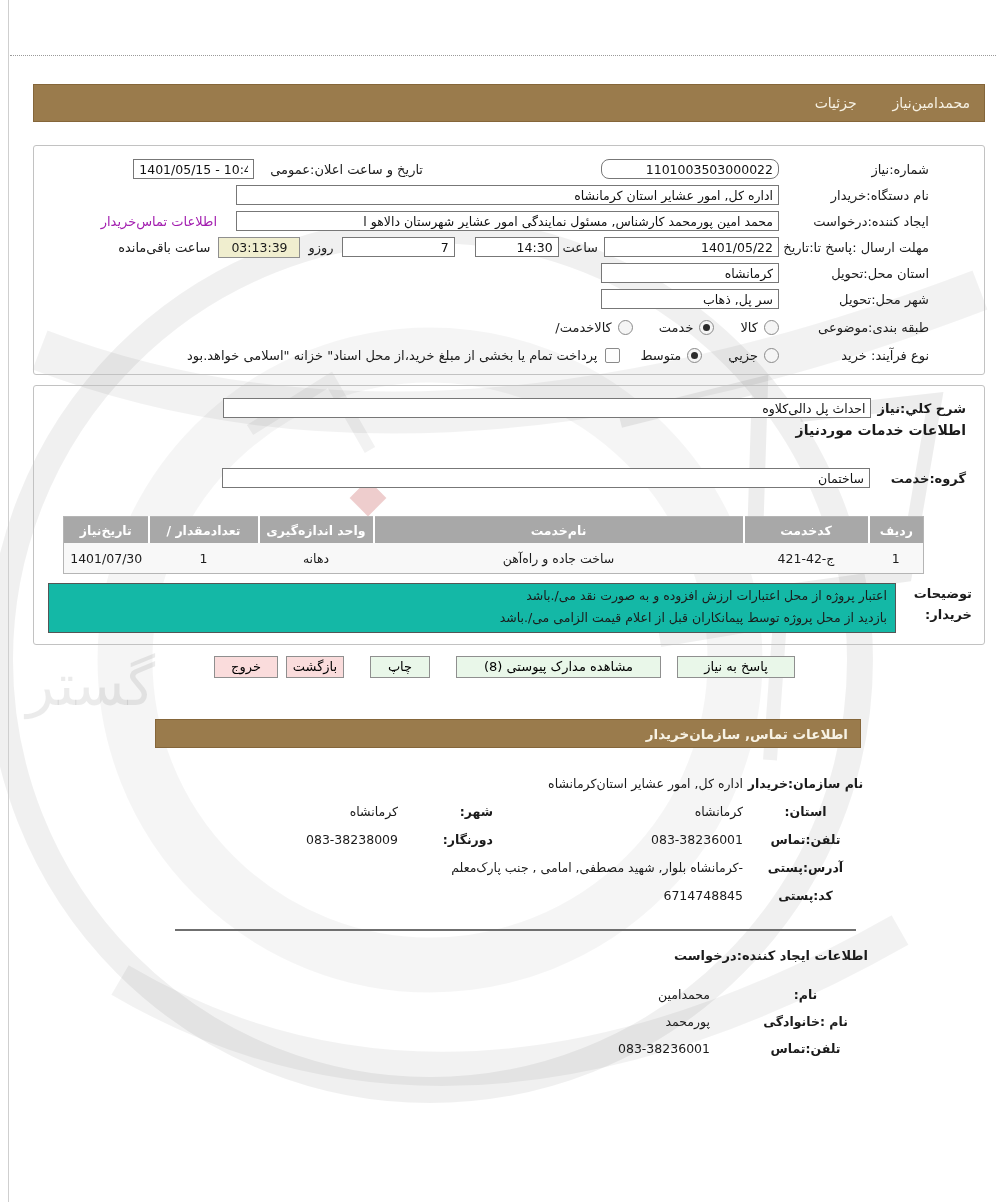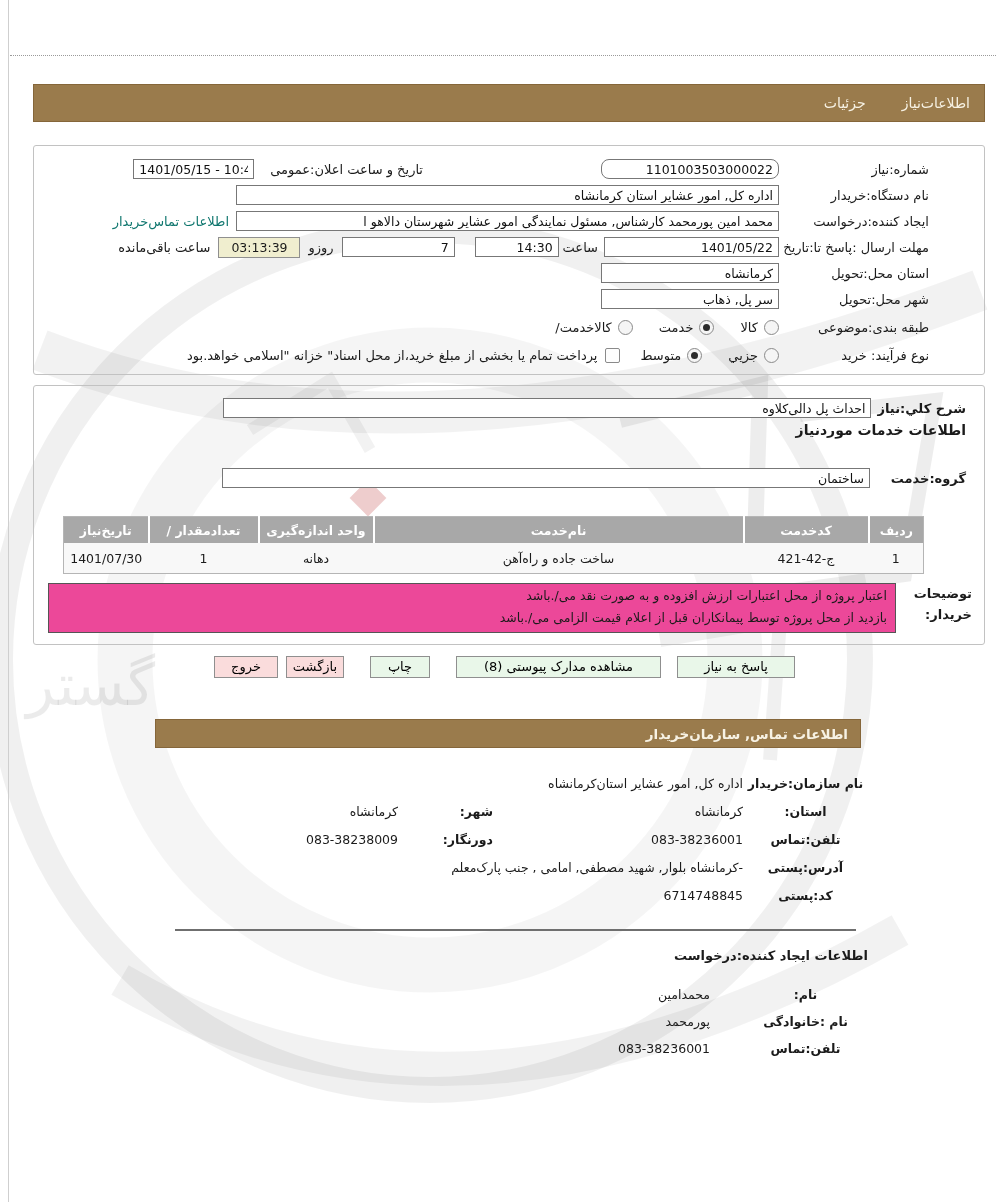--- a/index.html
+++ b/index.html
@@ -17,40 +17,40 @@
   #bar2{left:155px;top:719px;width:706px;height:29px;font-size:13.5px;font-weight:bold;padding:12px 12px;}
   .panel{position:absolute;border:1px solid #c2c2c2;border-radius:3px;box-sizing:border-box;background:transparent;}
   #sec1{left:33px;top:145px;width:952px;height:230px;}
   #sec2{left:33px;top:385px;width:952px;height:260px;}
   .frow{position:absolute;right:55px;left:8px;height:22px;display:flex;align-items:center;font-size:13px;}
   .flabel{width:150px;flex:none;}
   .ibox{border:1px solid #777;background:#fff;height:20px;box-sizing:border-box;flex:none;
         font-family:"DejaVu Sans",sans-serif;font-size:12.5px;color:#111;padding:0 5px;}
   .ltr{direction:ltr;text-align:right;}
   .lbl{flex:none;}
-  .link{color:#0f766e;flex:none;margin-right:7px;cursor:pointer;}
+  .link{color:#a21caf;flex:none;margin-right:19px;cursor:pointer;}
   .cdown{background:#f0eecf;border:1px solid #8f8f8f;width:80px;height:19px;line-height:19px;
          text-align:center;flex:none;font-size:12.5px;}
   .rdo{width:13px;height:13px;border:1px solid #8a8a8a;border-radius:50%;background:#f5f5f5;
        position:relative;flex:none;margin-left:6px;}
   .rdo.on::after{content:"";position:absolute;inset:3px;background:#2b2b2b;border-radius:50%;}
   .rlab{flex:none;margin-left:26px;}
   .chk{width:13px;height:13px;border:1px solid #8a8a8a;border-radius:2px;background:#fdfdfd;
        flex:none;margin-left:8px;}
   .s2row{position:absolute;right:18px;left:8px;display:flex;align-items:center;font-size:13px;}
   .bold{font-weight:bold;}
   #needtable{position:absolute;top:130px;right:60px;width:860px;border-collapse:collapse;
              border:1px solid #b5b5b5;font-size:12.5px;table-layout:fixed;}
   #needtable th{background:#a8a8a8;color:#fff;font-weight:bold;height:26px;border-left:2px solid #fff;
                 padding:0 3px;}
   #needtable th:last-child{border-left:none;margin-left:48px;}
   #needtable td{background:#f8f8f8;height:30px;text-align:center;padding:0 3px;}
   .noteslabel{position:absolute;top:198px;right:12px;width:72px;font-weight:bold;font-size:13px;line-height:1.6;}
   .notesbox{position:absolute;top:197px;right:88px;width:848px;height:50px;border:1px solid #555;
-            background:#ec4899;box-sizing:border-box;font-size:12.5px;line-height:1.75;padding:1px 8px;}
+            background:#14b8a6;box-sizing:border-box;font-size:12.5px;line-height:1.75;padding:1px 8px;}
   #btnrow{position:absolute;top:656px;right:201px;display:flex;align-items:center;z-index:2;}
   .btn{height:22px;line-height:20px;border:1px solid #8f8f8f;font-size:13px;text-align:center;
        box-sizing:border-box;cursor:pointer;flex:none;font-family:"DejaVu Sans",sans-serif;padding:0;}
   .btn.green{background:#e9f7e9;}
   .btn.pink{background:#fadcdc;}
   .crow{position:absolute;right:128px;display:flex;align-items:center;height:20px;font-size:12.5px;}
   .clab{width:125px;font-weight:bold;flex:none;text-align:center;}
   .cval{width:250px;flex:none;}
   .cval.auto{width:auto;}
   .clab2{width:95px;font-weight:bold;flex:none;}
@@ -77,21 +77,21 @@
     </g>
     <rect x="355" y="485" width="26" height="26" transform="rotate(45 368 498)" fill="#c24b4b" fill-opacity="0.28"></rect>
     <text x="155" y="705" font-size="58" font-family="DejaVu Sans, sans-serif" fill="#000" fill-opacity="0.08">گستر</text>
   </svg>
 
   <div id="content" class="layer">
     <div class="leftline"></div>
     <div class="dotline"></div>
 
     <div id="bar1" class="brownbar">
-      <span>اطلاعات‌نیاز</span>
+      <span>محمدامین‌نیاز</span>
       <span>جزئیات</span>
     </div>
 
     <div id="sec1" class="panel">
       <div class="frow" style="top:12px">
         <span class="flabel">شماره:نیاز</span>
         <input class="ibox ltr" style="width: 178px; border-radius: 8px;" readonly="" value="1101003503000022">
         <span class="lbl" style="margin-right:178px">تاریخ و ساعت اعلان:عمومی</span>
         <input class="ibox ltr" style="width: 121px; margin-right: 16px;" readonly="" value="1401/05/15 - 10:49">
       </div>

